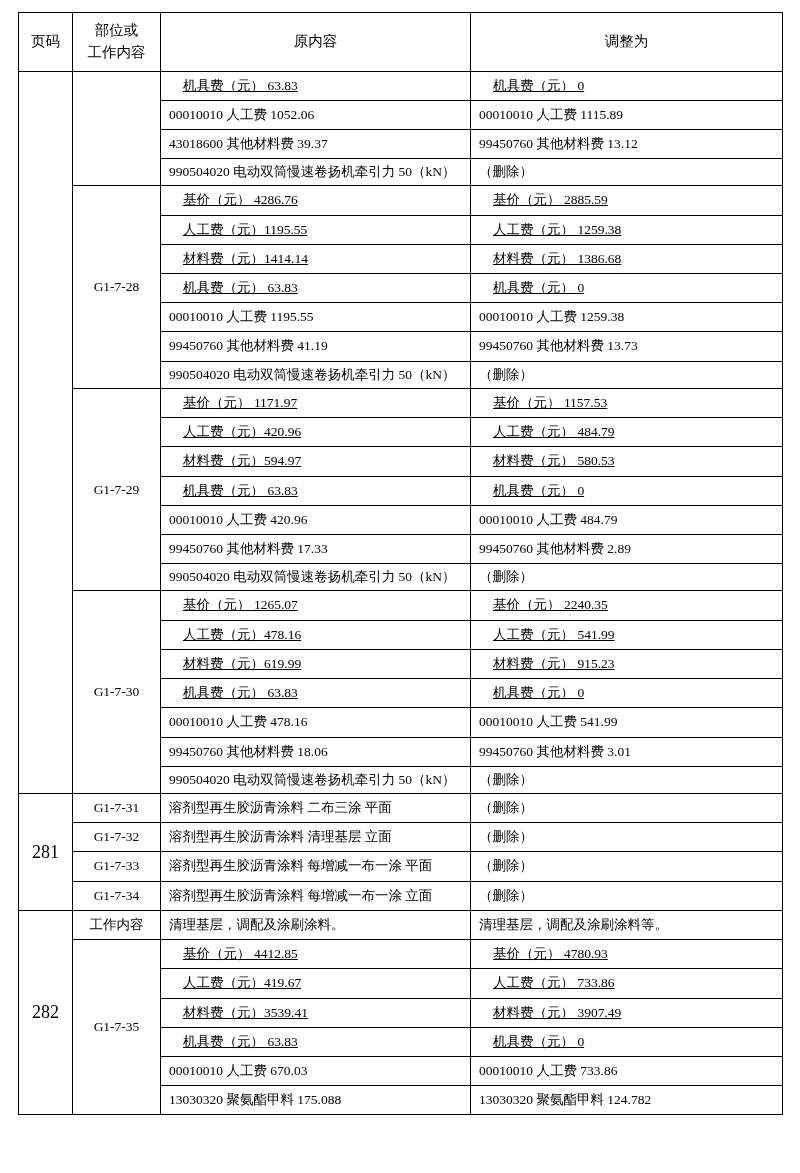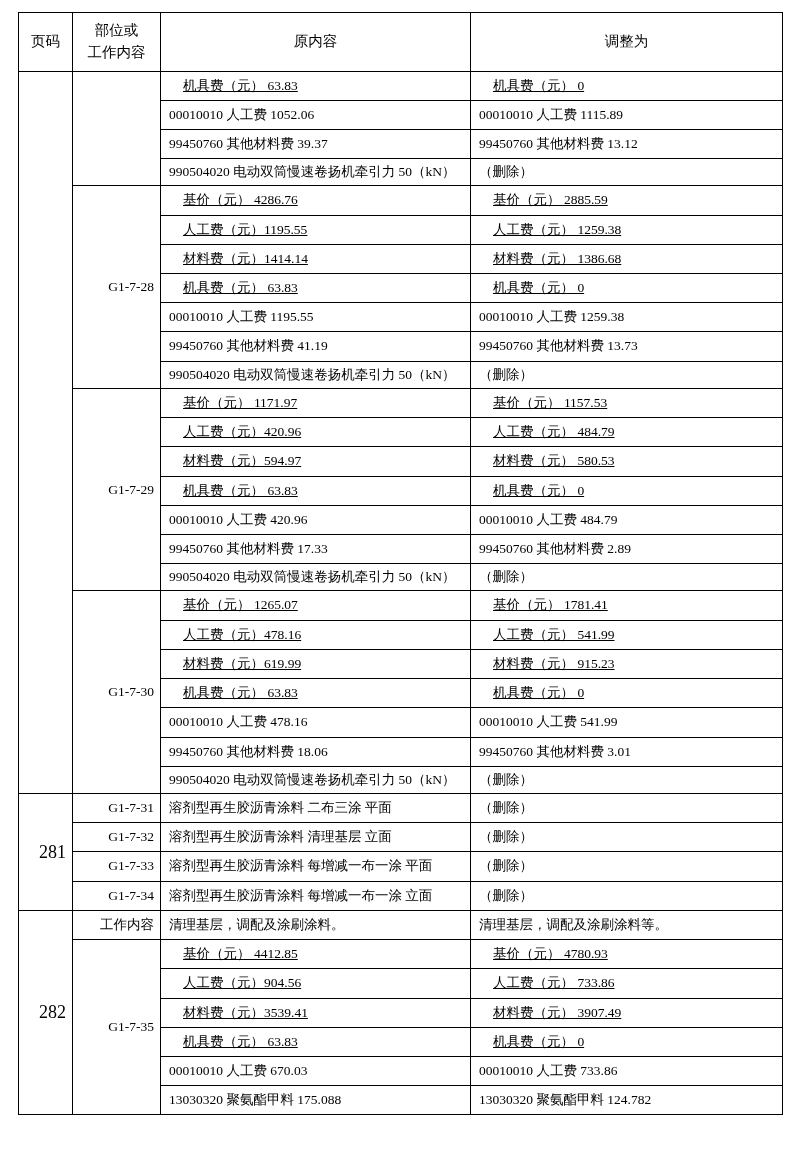--- a/index.html
+++ b/index.html
@@ -29,21 +29,21 @@
   table.rev td, table.rev th {
     border: 1px solid #000000;
     padding: 0;
     vertical-align: middle;
   }
   .cell {
     padding: 5px 6px 5px 8px;
     line-height: 1.35;
   }
   .cell.center {
-    text-align: right;
+    text-align: center;
     padding-left: 6px;
   }
   .hdr .cell {
     text-align: center;
     font-size: 14.5px;
     padding-top: 7px;
     padding-bottom: 7px;
   }
   .col-page { width: 54px; }
   .col-code { width: 88px; }
@@ -108,21 +108,21 @@
         <tr>
           <td>
             <div class="cell">00010010  人工费  1052.06</div>
           </td>
           <td>
             <div class="cell">00010010  人工费  1115.89</div>
           </td>
         </tr>
         <tr>
           <td>
-            <div class="cell">99450760  其他材料费  39.37</div>
+            <div class="cell">43018600  其他材料费  39.37</div>
           </td>
           <td>
             <div class="cell">99450760  其他材料费  13.12</div>
           </td>
         </tr>
         <tr>
           <td>
             <div class="cell twoline">990504020  电动双筒慢速卷扬机牵引力 50（kN）</div>
           </td>
           <td>
@@ -248,21 +248,21 @@
           </td>
         </tr>
         <tr>
           <td rowspan="7">
             <div class="cell center vcode">G1-7-30</div>
           </td>
           <td>
             <div class="cell indent1">基价（元）  1265.07</div>
           </td>
           <td>
-            <div class="cell indent1">基价（元）   1781.41</div>
+            <div class="cell indent1">基价（元）   2240.35</div>
           </td>
         </tr>
         <tr>
           <td>
             <div class="cell indent1">人工费（元）478.16</div>
           </td>
           <td>
             <div class="cell indent1">人工费（元）  541.99</div>
           </td>
         </tr>
@@ -373,21 +373,21 @@
           </td>
           <td>
             <div class="cell indent1">基价（元）  4412.85</div>
           </td>
           <td>
             <div class="cell indent1">基价（元）   4780.93</div>
           </td>
         </tr>
         <tr>
           <td>
-            <div class="cell indent1">人工费（元）904.56</div>
+            <div class="cell indent1">人工费（元）419.67</div>
           </td>
           <td>
             <div class="cell indent1">人工费（元）  733.86</div>
           </td>
         </tr>
         <tr>
           <td>
             <div class="cell indent1">材料费（元）3539.41</div>
           </td>
           <td>

